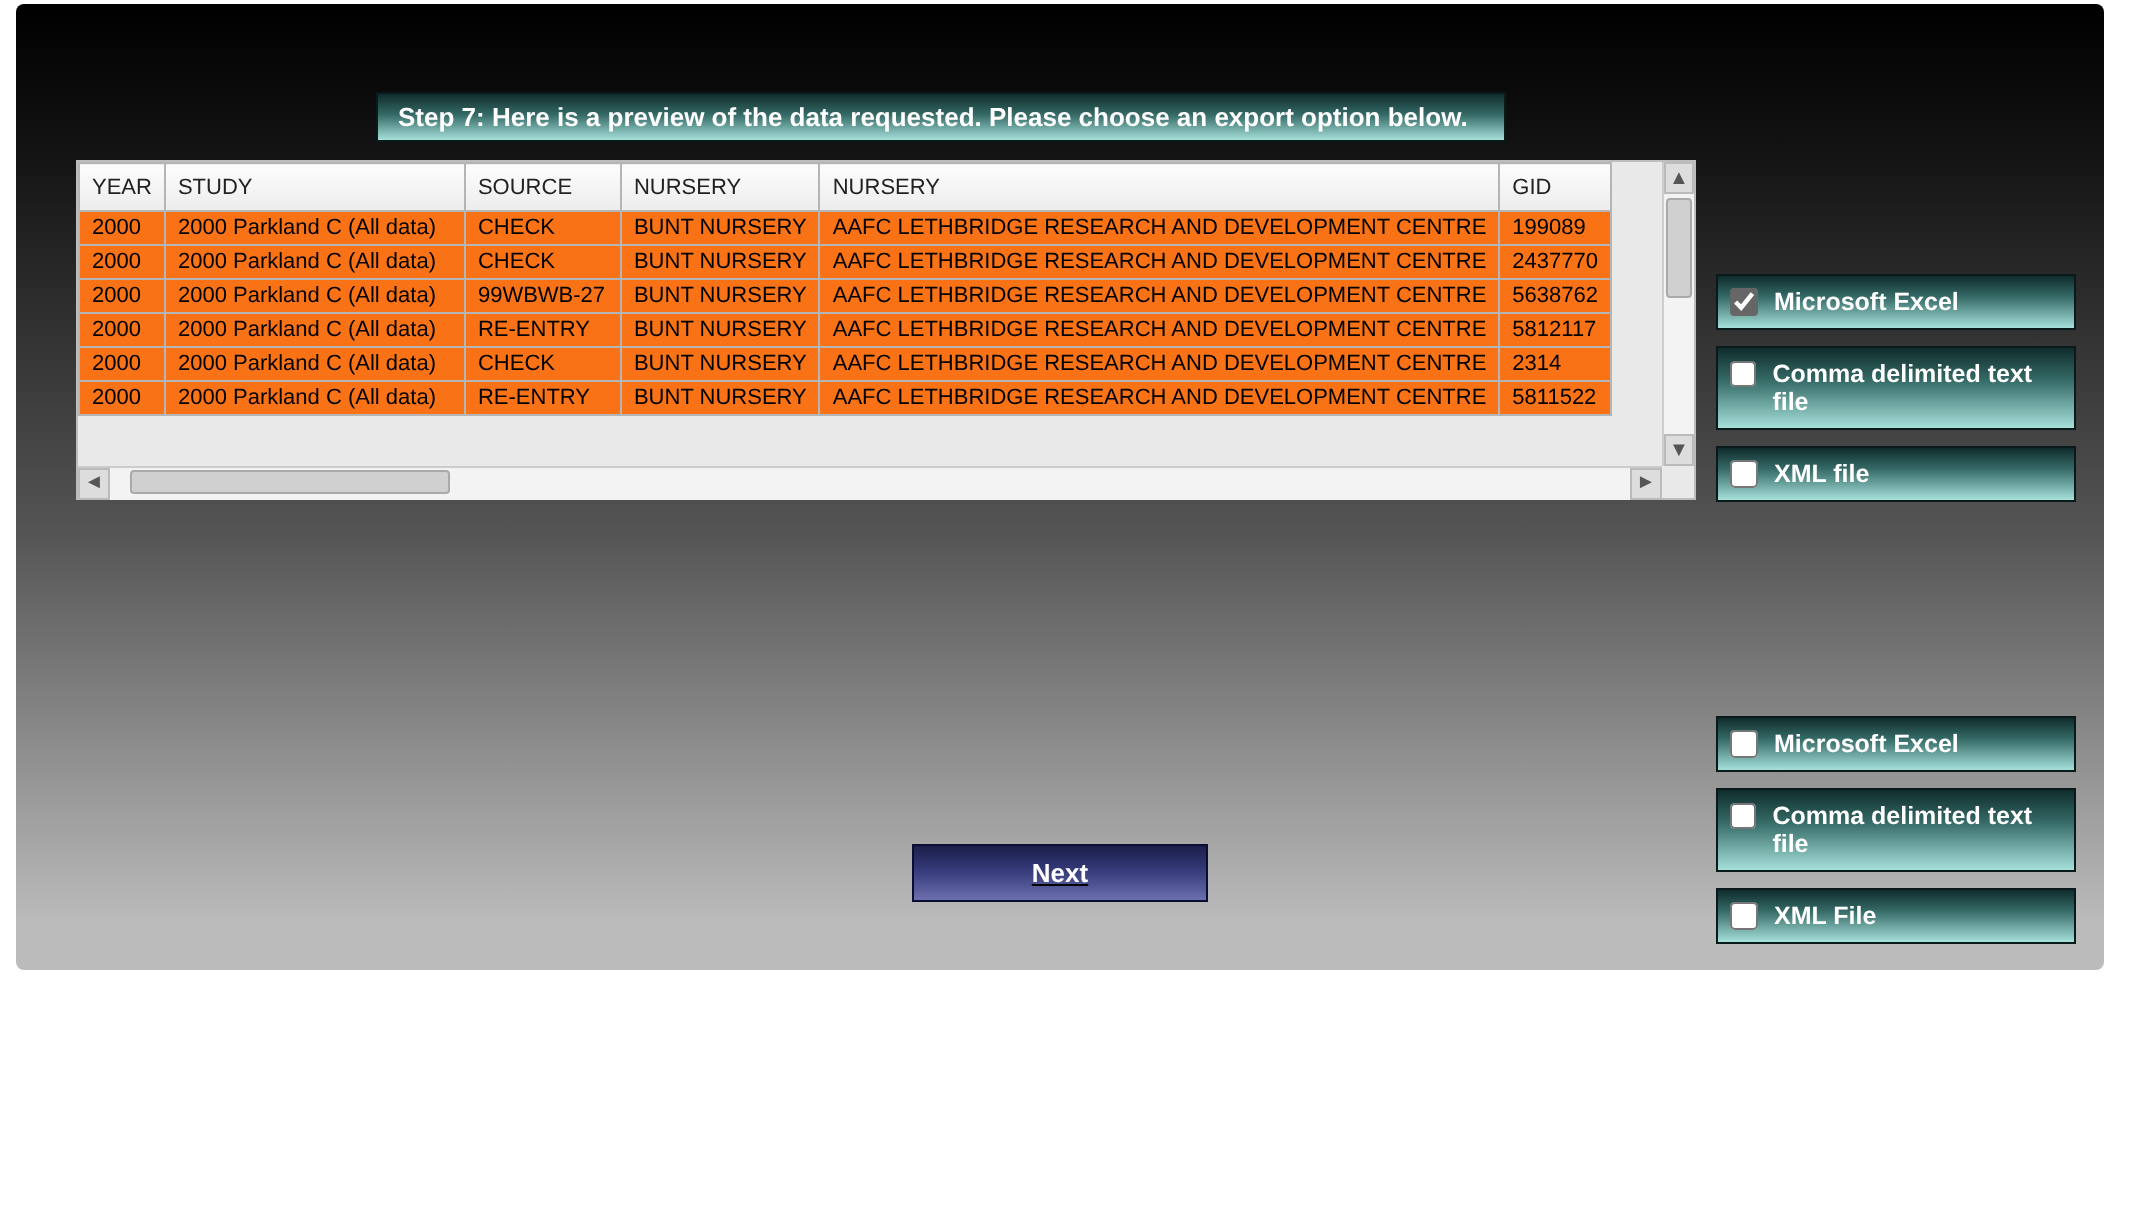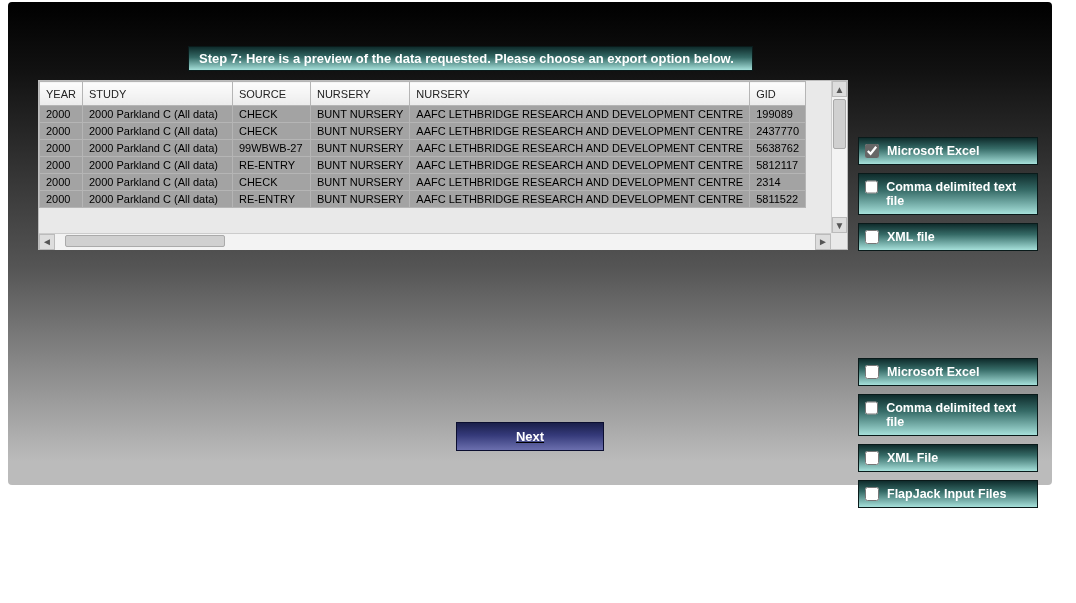--- a/index.html
+++ b/index.html
@@ -68,21 +68,21 @@
   table {
     border-collapse: collapse;
     background: #f5f5f5;
     font-size: 11px;
   }
   th, td {
     border: 1px solid #b5b5b5;
     padding: 2px 6px;
     text-align: left;
     white-space: nowrap;
-    background: #a3a3a3;
+    background: #f97316;
   }
   th {
     background: linear-gradient(180deg, #fdfdfd 0%, #ececec 100%);
     font-weight: 400;
     color: #222;
     height: 24px;
   }
   .hscroll {
     position: absolute;
     bottom: 0; left: 0; right: 16px;
@@ -283,24 +283,20 @@
           <span>Microsoft Excel</span>
         </div>
         <div class="export-option">
           <input type="checkbox" style="">
           <span>Comma delimited text file</span>
         </div>
         <div class="export-option">
           <input type="checkbox" style="">
           <span>XML File</span>
         </div>
-        <div class="export-option">
-          <input type="checkbox" style="">
-          <span>FlapJack Input Files</span>
-        </div>
       </div>
 
   
   <div class="btn-row">
     <div class="btn">Next</div>
   </div>
 
 </div>
 </div>
 

